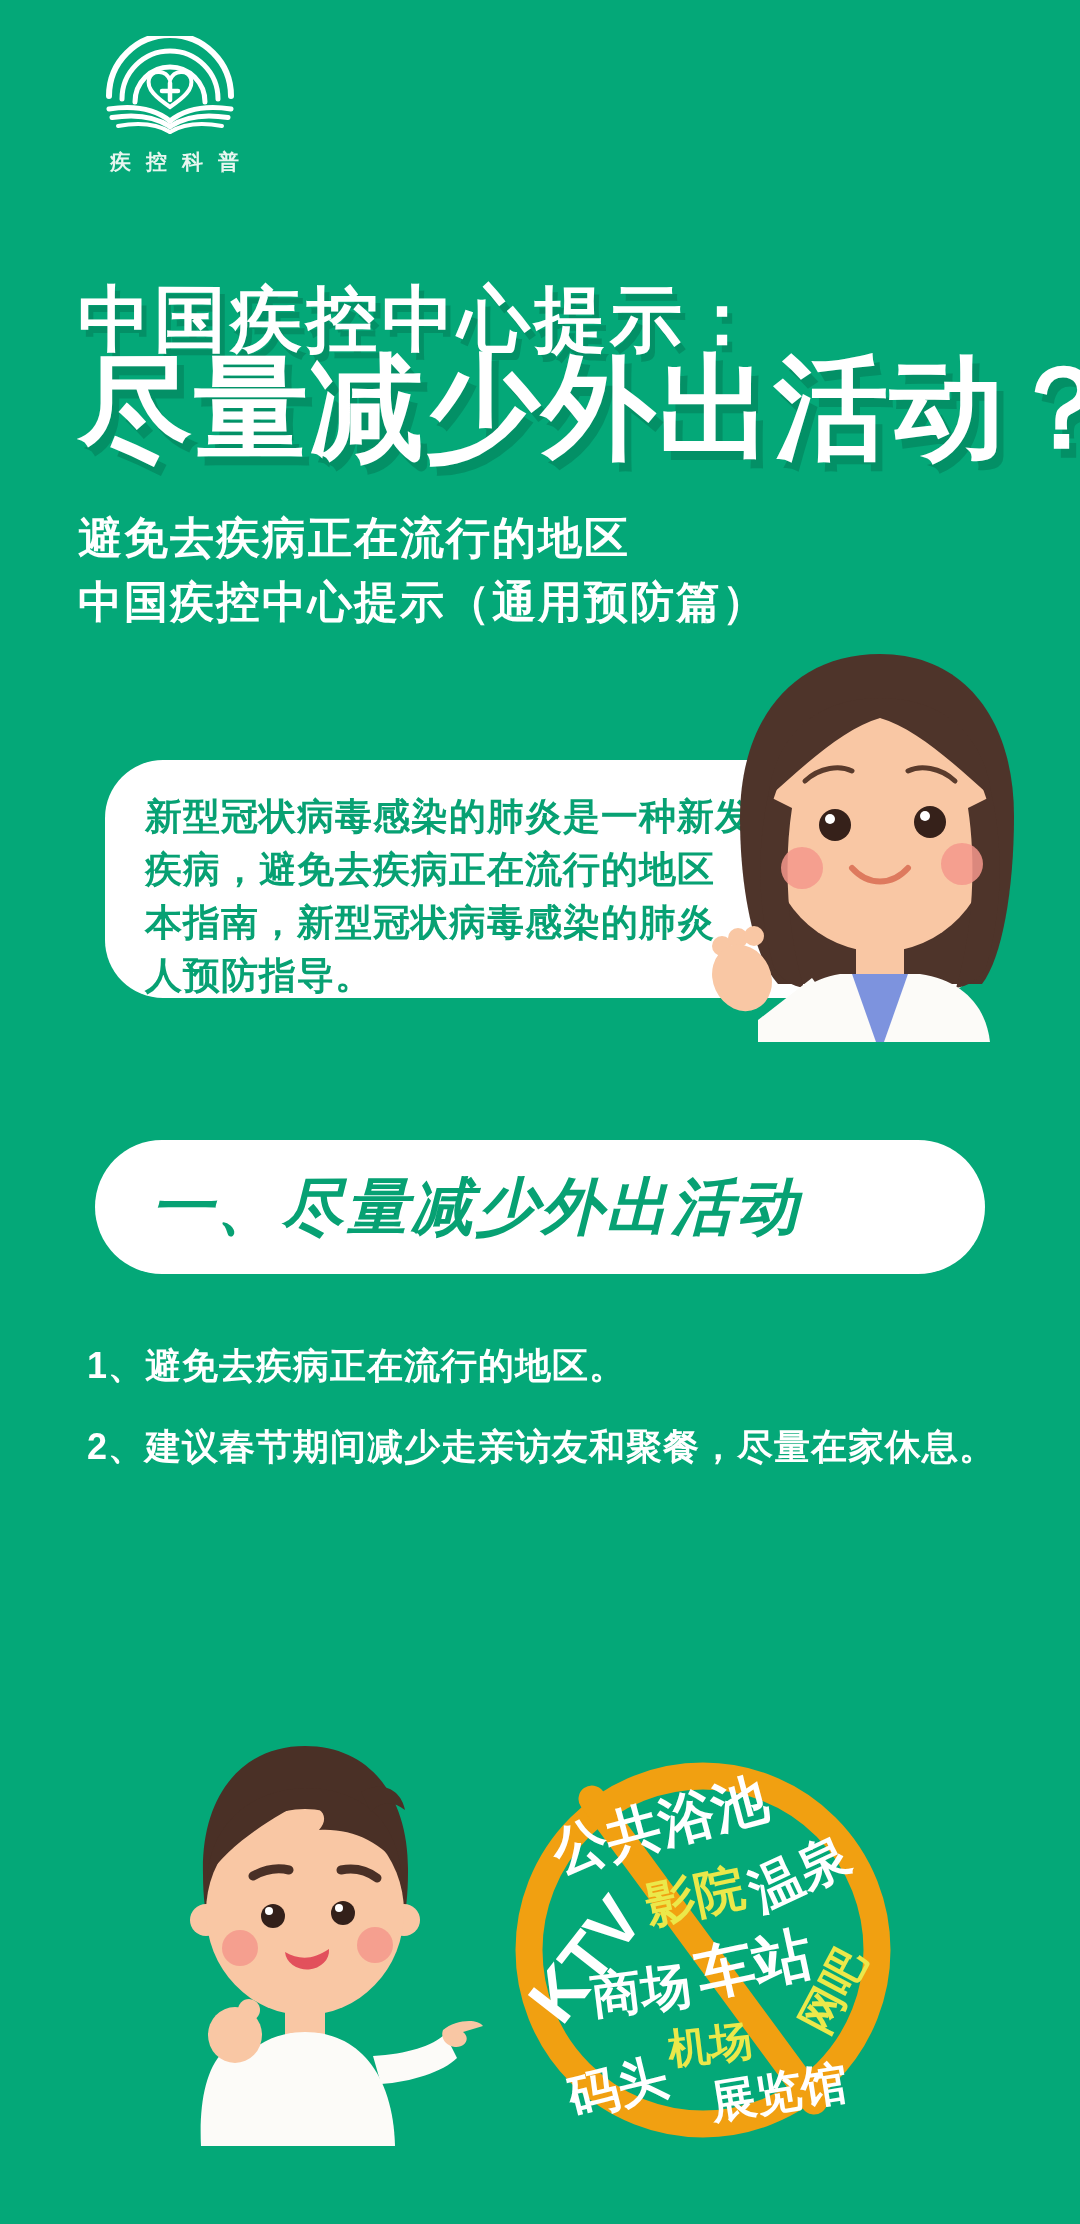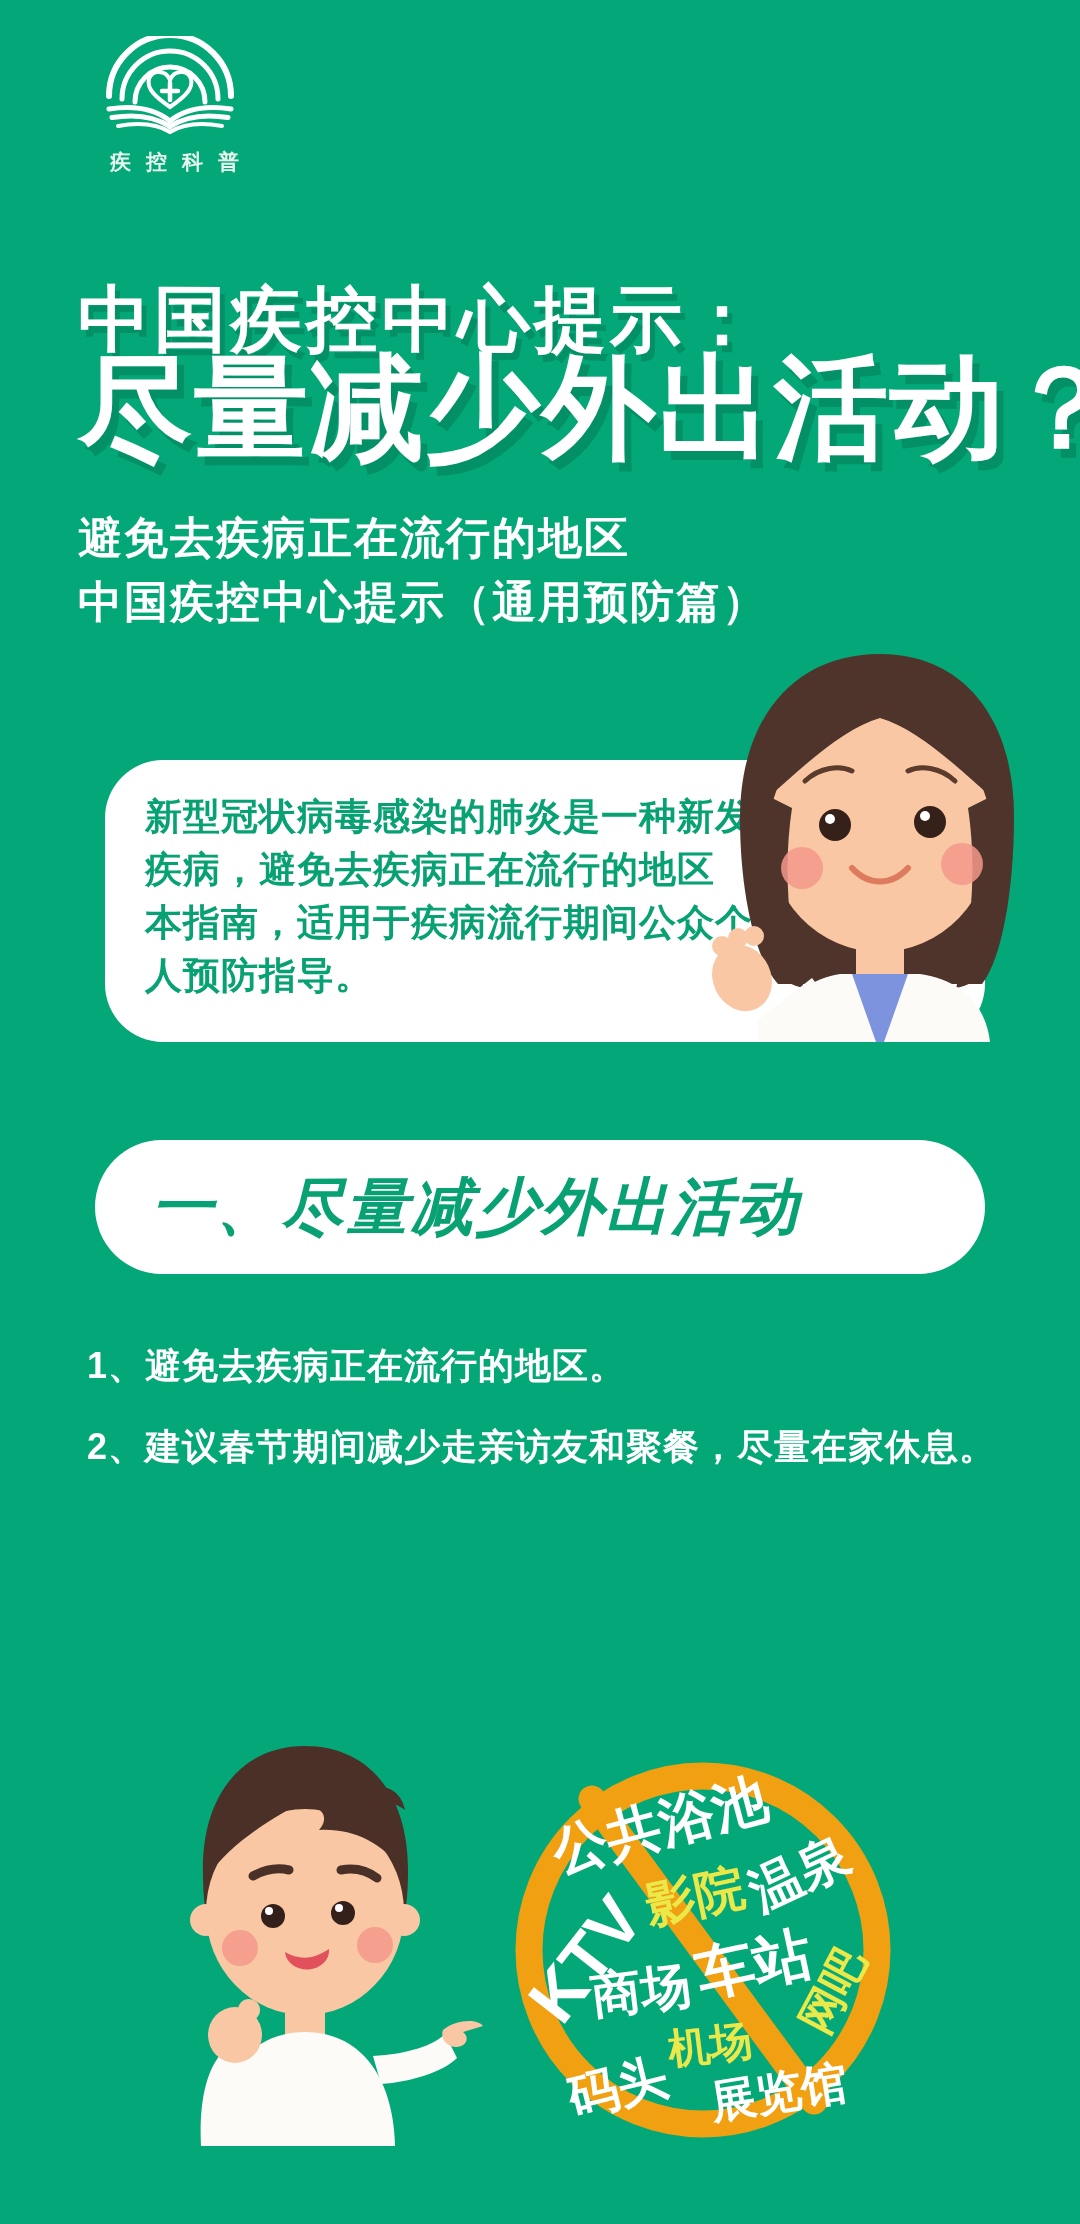--- a/index.html
+++ b/index.html
@@ -25,21 +25,21 @@
   }
   .big-title{
     left:78px; top:332px; color:#ffffff; font-weight:900;
     font-size:114px; letter-spacing:2px; white-space:nowrap;
     text-shadow:7px 9px 0 rgba(0,70,47,.25);
   }
   .subtitle{left:78px; top:506px; color:#ffffff; font-weight:900;
     font-size:44px; line-height:64px; letter-spacing:2px; white-space:nowrap;}
   
   .intro-box{
-    left:105px; top:760px; width:880px; height:282px;
+    left:105px; top:760px; width:880px; height:238px;
     background:#ffffff; border-radius:58px;
   }
   .intro-lines{
     position:absolute; left:40px; top:30px;
     color:#07a173; font-weight:900; font-size:37px; line-height:53px;
     letter-spacing:1px;
   }
   .intro-lines > div{white-space:nowrap;}
   
   .doctor{left:640px; top:628px; width:380px; height:414px;}
@@ -98,21 +98,21 @@
   <div class="abs big-title">尽量减少外出活动？</div>
   <div class="abs subtitle">
     <div>避免去疾病正在流行的地区</div>
     <div>中国疾控中心提示（通用预防篇）</div>
   </div>
 
   <div class="abs intro-box">
     <div class="intro-lines">
         <div>新型冠状病毒感染的肺炎是一种新发</div>
         <div>疾病，避免去疾病正在流行的地区</div>
-        <div>本指南，适用于疾病流行期间公众个</div>
+        <div>本指南，新型冠状病毒感染的肺炎</div>
         <div>人预防指导。</div>
       </div>
   </div>
 
   <svg class="abs doctor" width="380" height="414" viewBox="0 0 380 414">
     <path d="M240,26 C150,26 100,95 100,190 C100,262 114,330 138,356 L342,356 C362,330 374,262 374,188 C374,94 326,26 240,26 Z" fill="#4e342a"></path>
     <ellipse cx="240" cy="207" rx="112" ry="117" fill="#f9c7a4"></ellipse>
     <path d="M240,70 C175,70 135,108 128,170 C165,136 205,100 240,90 C275,100 315,136 352,170 C345,108 305,70 240,70 Z" fill="#4e342a"></path>
     <path d="M128,168 C116,225 118,285 134,340 C142,352 152,358 164,360 C146,300 144,232 152,180 Z" fill="#4e342a"></path>
     <path d="M352,168 C364,225 362,285 346,340 C338,352 328,358 316,360 C334,300 336,232 328,180 Z" fill="#4e342a"></path>

